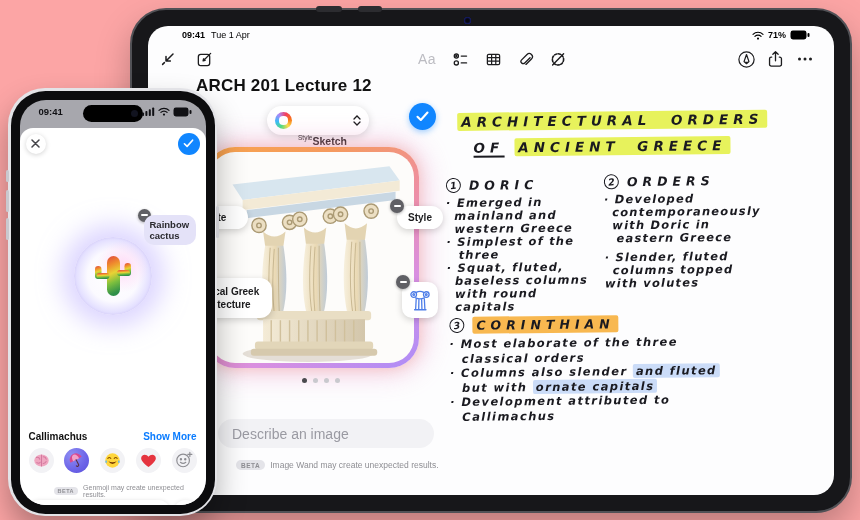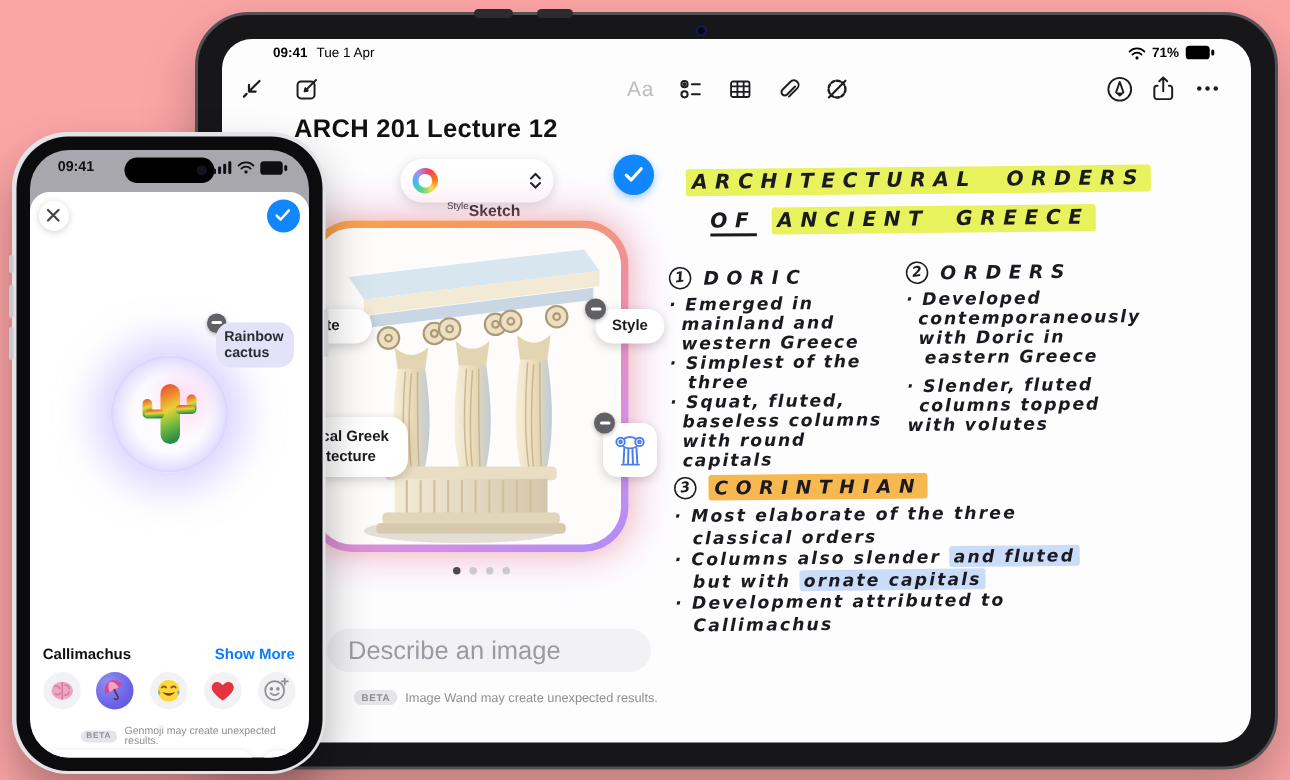--- a/index.html
+++ b/index.html
@@ -82,21 +82,21 @@
   .hw-doric { position:absolute; left:2px; top:66px; width:158px; }
   .hw-ionic { position:absolute; left:160px; top:64px; width:210px; }
   .hw-cor   { position:absolute; left:4px; top:206px; width:380px; }
   .hw-line { font-size:11.5px; line-height:13px; letter-spacing:1.2px; white-space:nowrap; }
   .hw-cor .hw-line { line-height:14.5px; letter-spacing:1.4px; }
   .ind1 { padding-left:8px; } .ind2 { padding-left:12px; }
 
   .describe-bar { position:absolute; left:70px; top:393px; width:216px; height:29px; background:#f2f2f5;
                   border-radius:15px; display:flex; align-items:center; padding:0 14px; }
   .describe-bar input { border:none; outline:none; background:transparent; width:100%;
-                        font-size:17px; color:#333; font-family:"Liberation Sans",sans-serif; }
+                        font-size:14px; color:#333; font-family:"Liberation Sans",sans-serif; }
   .describe-bar input::placeholder { color:#9a9aa2; }
   .beta-row { position:absolute; display:flex; align-items:center; gap:5px; }
   .pad-beta { left:88px; top:434px;align-items:center; }
   .beta-pill { background:#e4e4e9; color:#8e8e93; font-size:6.5px; font-weight:700; letter-spacing:.5px;
                padding:1.5px 5px; border-radius:7px; }
   .beta-txt { font-size:8.5px; color:#8e8e93; }
 
   
   .iphone { position:absolute; left:8px; top:88px; width:209px; height:428px; background:#e3e3e7;
             border-radius:37px; box-shadow:0 16px 30px rgba(0,0,0,.30); z-index:5; }

